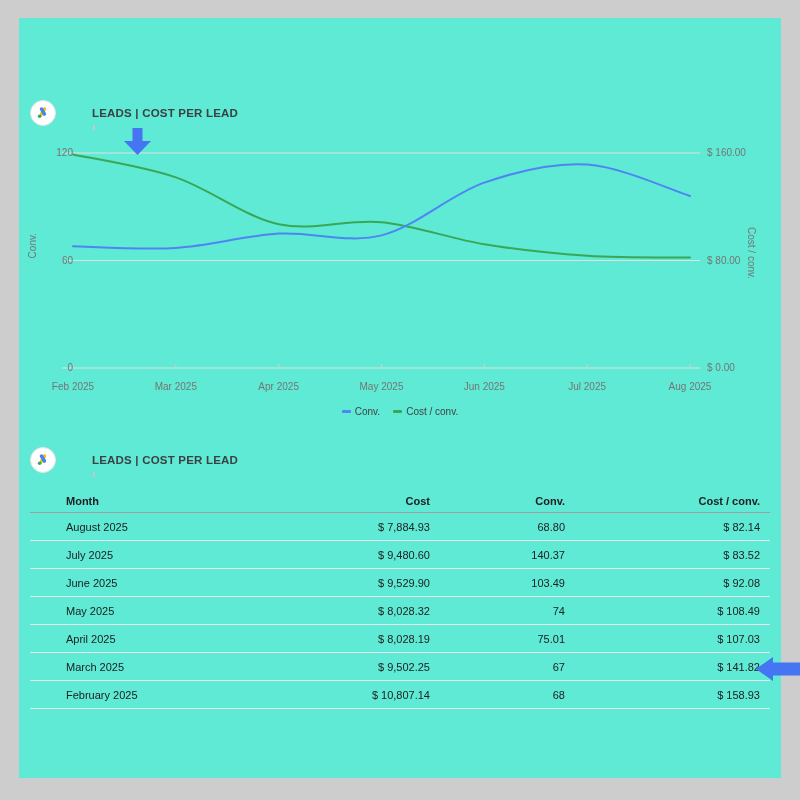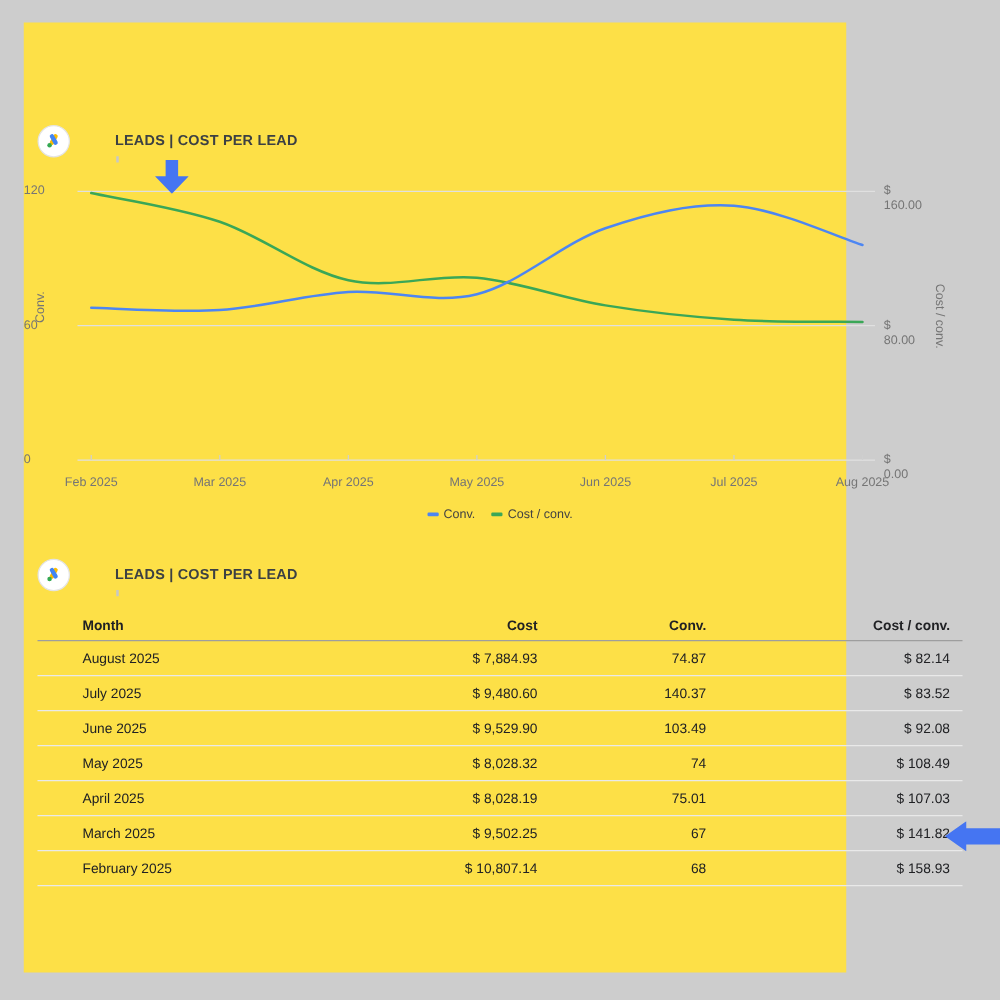--- a/index.html
+++ b/index.html
@@ -4,41 +4,41 @@
 <style>
   html,body{margin:0;padding:0;}
   body{
     width:800px;height:800px;
     background:#cdcdcd;
     font-family:"Liberation Sans", sans-serif;
     position:relative;
     overflow:hidden;
   }
   .page{
-    position:absolute;left:19px;top:18px;width:658px;height:760px;
-    background:#fde047;
+    position:absolute;left:19px;top:18px;width:762px;height:760px;
+    background:#5eead4;
   }
   
   .sec-header{position:absolute;left:11px;display:flex;align-items:center;}
   .logo-circle{
     width:26px;height:26px;border-radius:50%;
     background:#fff;border:1px solid #e4e4e4;
     display:flex;align-items:center;justify-content:center;
     box-sizing:border-box;
   }
   .sec-title{
     margin-left:36px;
     font-size:11.5px;font-weight:bold;color:#3c4043;
     letter-spacing:.2px;white-space:nowrap;
   }
   .sub-mark{position:absolute;width:2px;height:5px;background:#c7c7c7;}
   
   .chart-svg{position:absolute;left:0;top:0;}
   .ytick{position:absolute;font-size:10px;color:#757575;height:12px;line-height:12px;}
-  .ytick.left{left:0;width:39px;}
+  .ytick.left{left:15px;width:39px;text-align:right;}
   .ytick.right{left:688px;text-align:left;}
   .axis-title{
     position:absolute;font-size:10px;color:#757575;white-space:nowrap;
     writing-mode:vertical-rl;
   }
   .axis-title.left{transform:rotate(180deg);left:8px;top:215px;}
   .axis-title.right{left:727px;top:209px;}
   .xlabel{
     position:absolute;top:363px;transform:translateX(-50%);
     font-size:10px;color:#757575;white-space:nowrap;
@@ -149,21 +149,21 @@
     <div class="thead" id="thead">
         <div class="cell c0">Month</div>
         <div class="cell c1">Cost</div>
         <div class="cell c2">Conv.</div>
         <div class="cell c3">Cost / conv.</div>
       </div>
     <div id="tbody">
         <div class="trow">
           <div class="cell c0">August 2025</div>
           <div class="cell c1">$ 7,884.93</div>
-          <div class="cell c2">74.87</div>
+          <div class="cell c2">68.80</div>
           <div class="cell c3">$ 82.14</div>
         </div>
         <div class="trow">
           <div class="cell c0">July 2025</div>
           <div class="cell c1">$ 9,480.60</div>
           <div class="cell c2">140.37</div>
           <div class="cell c3">$ 83.52</div>
         </div>
         <div class="trow">
           <div class="cell c0">June 2025</div>

